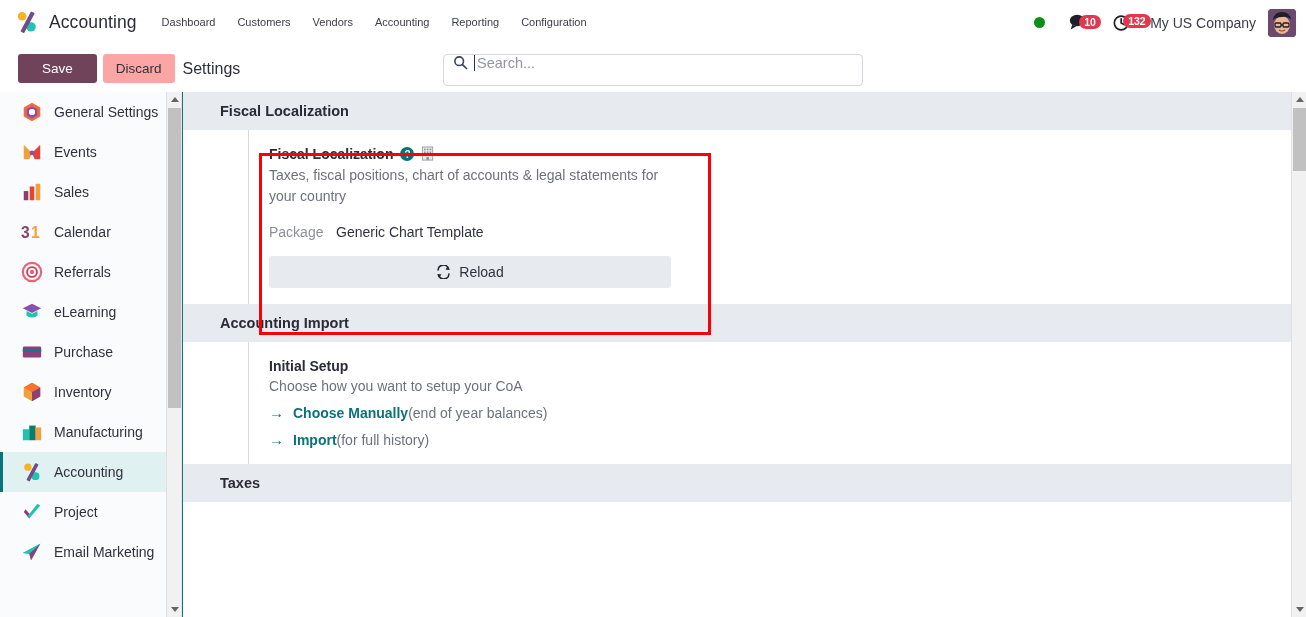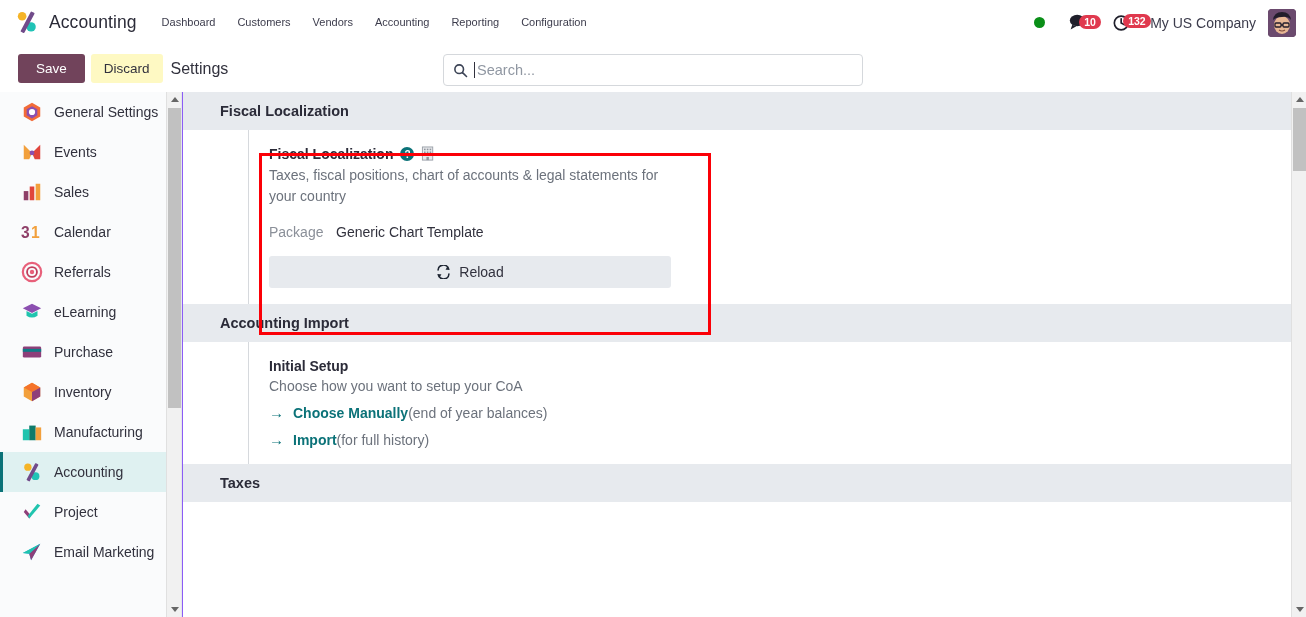--- a/index.html
+++ b/index.html
@@ -64,51 +64,51 @@
   
   .cp {
     position: absolute; top: 45px; left: 0;
     width: 1306px; height: 47px;
     background: #ffffff;
     display: flex; align-items: center;
   }
   .btn-save {
     background: #71435b; color: #ffffff;
     font-size: 13.5px; border: none; border-radius: 3px;
-    padding: 7px 18px; margin-left: 18px; cursor: pointer;
+    padding: 7px 24px; margin-left: 18px; cursor: pointer;
   }
   .btn-discard {
-    background: #fef9c3; color: #31313d;
+    background: #fca5a5; color: #31313d;
     font-size: 13.5px; border: none; border-radius: 3px;
     padding: 7px 13px; margin-left: 6px; cursor: pointer;
   }
   .breadcrumb {
     font-size: 16px; color: #31313d; margin-left: 8px;
   }
   .searchbox {
     position: absolute; left: 443px; top: 54px;
     width: 420px; height: 32px;
     border: 1px solid #d5d8dc; border-radius: 4px;
     background: #ffffff;
-    display: flex; align-items: center;
+    display: flex; align-items: flex-start;
     padding: 0 9px;
   }
   .search-icon { flex: none; margin-right: 6px; }
   .caret {
     width: 1px; height: 16px; background: #31313d;
   }
   .search-ph {
     font-size: 14.5px; color: #9097a2; margin-left: 2px;
   }
 
   
   .body-wrap {
     position: absolute; top: 92px; left: 0;
     width: 1306px; height: 525px;
-    background: #8b5cf6;
+    background: #0f766e;
   }
 
   
   .sidebar {
     position: absolute; left: 0; top: 0;
     width: 182px; height: 525px;
     background: #fafbfc;
     border-right: 1px solid #e4e6ea;
     overflow: hidden;
   }

